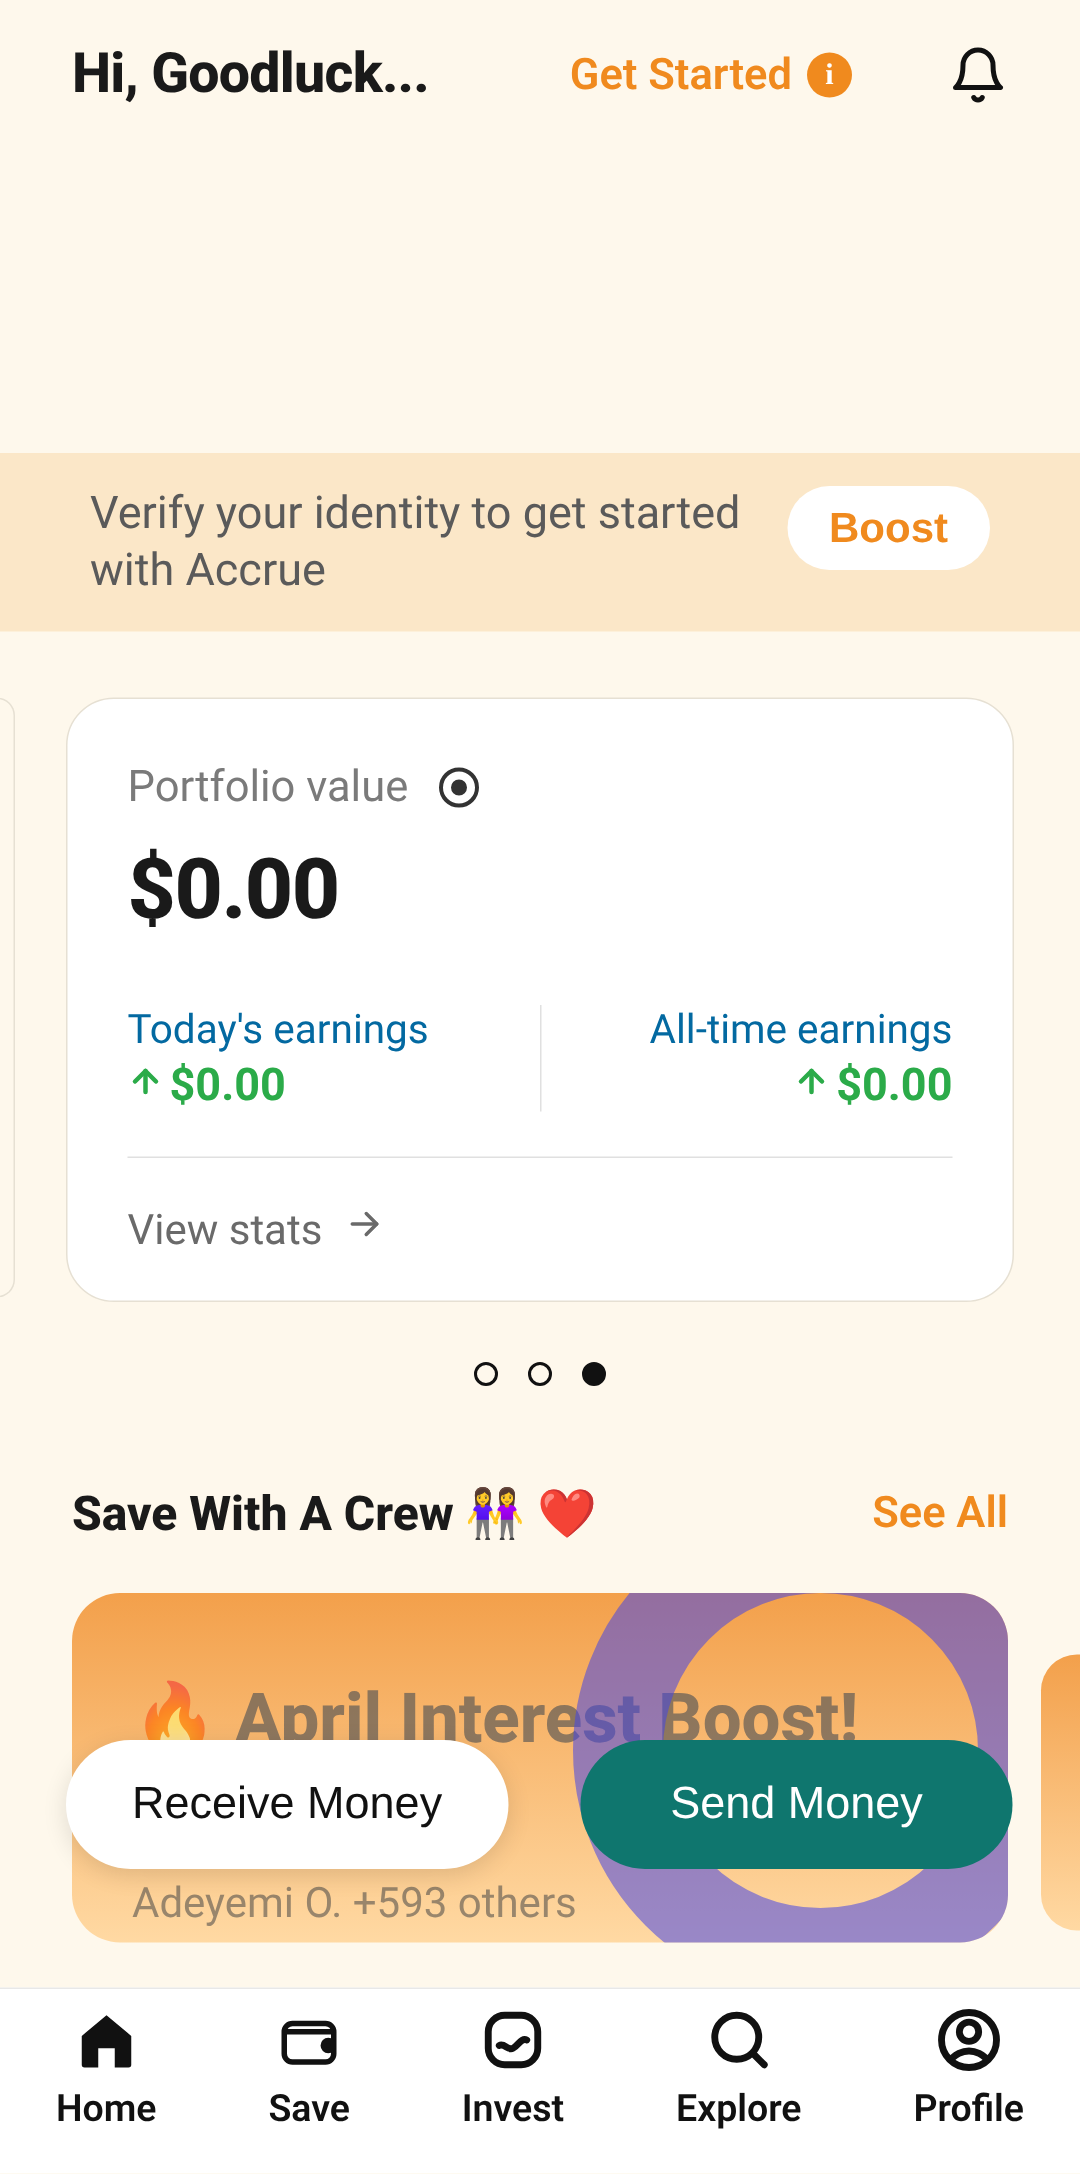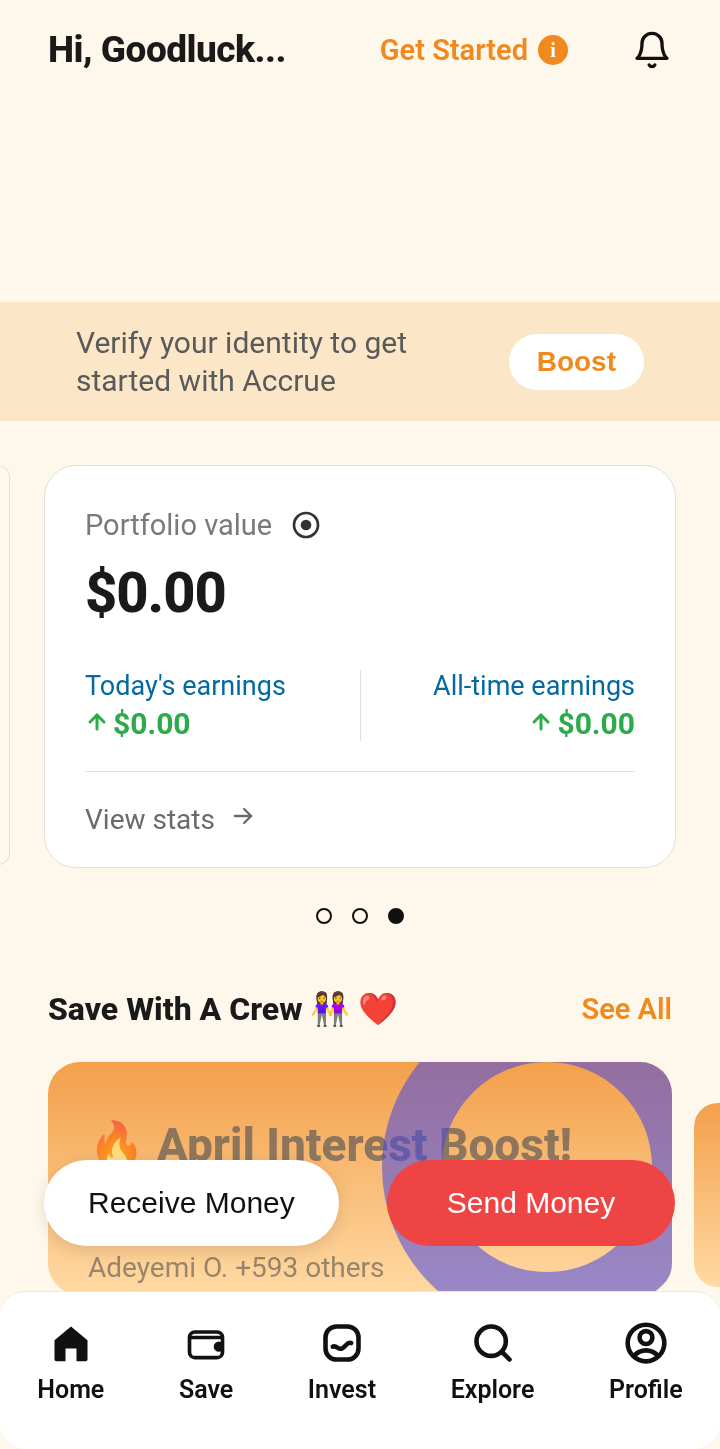--- a/index.html
+++ b/index.html
@@ -46,23 +46,23 @@
   .bell {
     width: 40px; height: 44px;
     display: flex; align-items: center; justify-content: center;
     margin-left: 40px;
   }
 
   
   .verify-banner {
     margin-top: 230px;
     background: #fbe7c8;
-    padding: 22px 76px;
-    display: flex;
-    align-items: center;
+    padding: 22px 60px;
+    display: flex;
+    align-items: flex-start;
     gap: 20px;
   }
   .verify-banner .msg {
     font-size: 30px;
     color: #5a5a5a;
     flex: 1;
     line-height: 1.25;
   }
   .start-btn {
     background: #fff;
@@ -239,37 +239,36 @@
     padding: 26px 44px;
     border: none;
     text-align: center;
   }
   .pill-btn.light {
     background: #fff;
     color: #111;
     box-shadow: 0 4px 16px rgba(0,0,0,.12);
   }
   .pill-btn.dark {
-    background: #ef4444;
+    background: #0f766e;
     color: #fff;
     padding: 26px 60px;
   }
 
   
   .bottom-nav {
     position: absolute;
     left: 0; right: 0; bottom: 0;
-    height: 158px;
+    height: 124px;
     background: #fff;
     border-top: 1px solid #e8e8e8;
     display: flex;
     justify-content: space-around;
     align-items: center;
     padding-bottom: 18px;
-    border-radius: 25px;
   }
   .nav-item {
     display: flex;
     flex-direction: column;
     align-items: center;
     gap: 8px;
     font-size: 25px;
     font-weight: 600;
     color: #111;
   }

